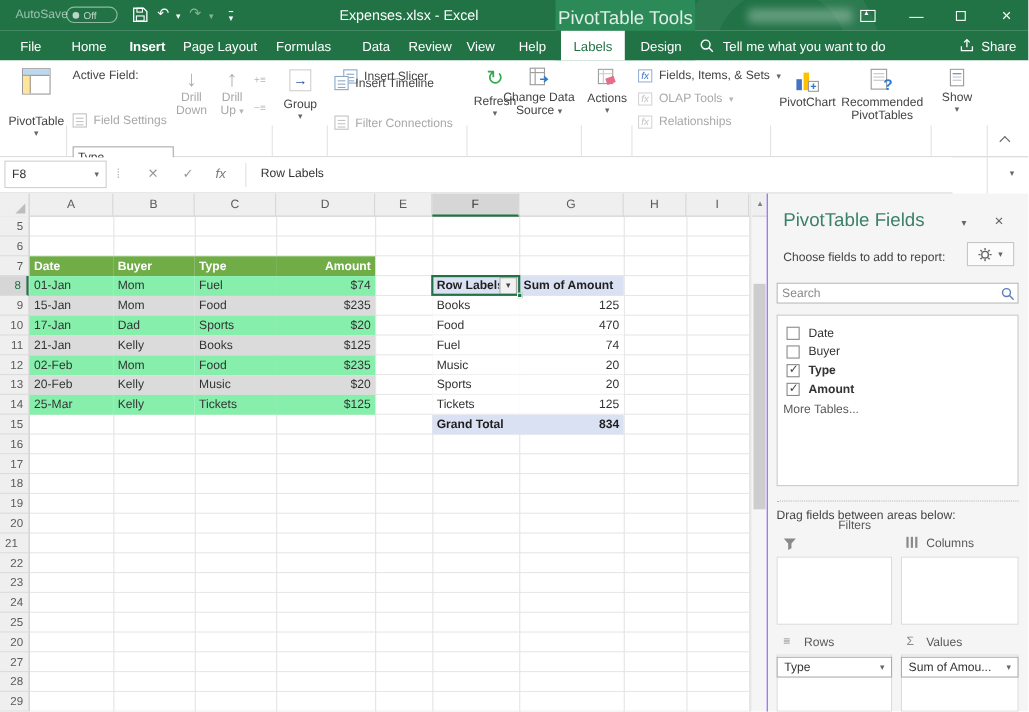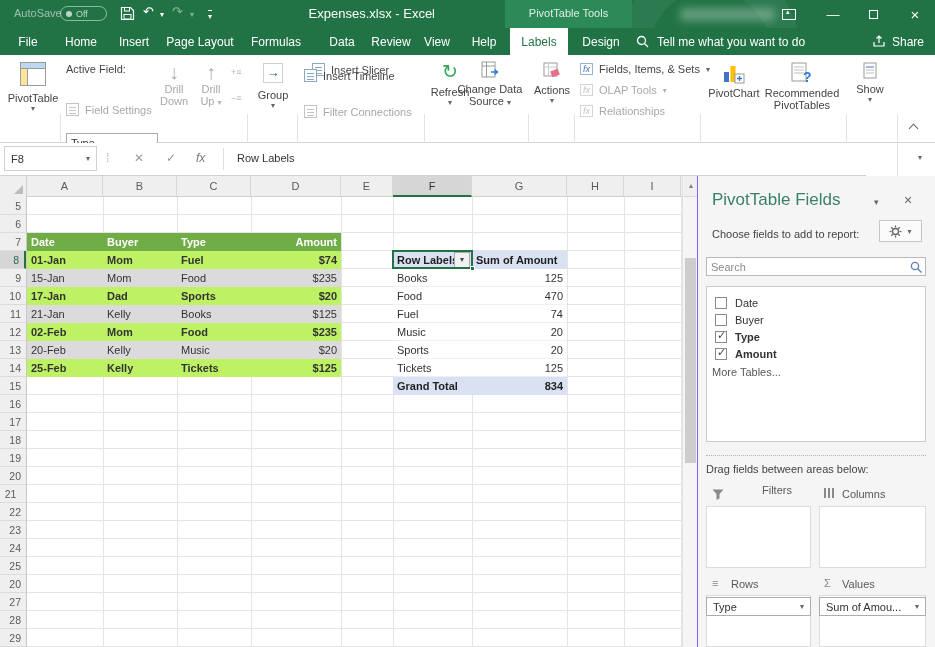--- a/index.html
+++ b/index.html
@@ -12,21 +12,21 @@
   #titlebar { left:0; top:0; width:935px; height:28px; background:#217346; color:#fff; }
   #ctx-band { left:505px; top:0; width:127px; height:55px; background:#2c8a58; }
   #deco1 { left:620px; top:-40px; width:180px; height:180px; border-radius:50%; border:30px solid rgba(255,255,255,0.05); }
   .tb-dim { color:rgba(255,255,255,0.55); font-size:11px; }
   #autosave-pill { left:60px; top:6px; width:47px; height:15px; border:1px solid rgba(255,255,255,0.5); border-radius:8px; font-size:9px; color:rgba(255,255,255,0.7); display:flex; align-items:center; padding:0 5px; gap:4px; }
   #autosave-pill .dot { width:6px; height:6px; border-radius:50%; background:rgba(255,255,255,0.7); }
   .qat-btn { color:#fff; font-size:13px; line-height:16px; }
   .qat-caret { color:#fff; font-size:8px; }
   .dim { opacity:0.45; }
   #doc-title { left:300px; top:6px; width:135px; text-align:right; font-size:13px; color:#fff; }
-  #ctx-title { left:505px; top:7px; width:127px; text-align:center; font-size:11px; color:rgba(255,255,255,0.85); }
+  #ctx-title { left:505px; top:7px; width:127px; text-align:center; font-size:17px; color:rgba(255,255,255,0.85); }
   #user-blob { left:680px; top:8px; width:95px; height:13px; background:rgba(255,255,255,0.30); border-radius:3px; filter:blur(4px); }
   .win-btn { top:0px; width:34px; height:28px; display:flex; align-items:center; justify-content:center; color:#fff; font-size:13px; }
   #ribbon-display-icon { left:772px; }
   #ribbon-display-icon .box { width:14px; height:11px; border:1px solid #fff; position:relative; }
   #ribbon-display-icon .box::after { content:"▴"; position:absolute; left:3px; top:-2px; font-size:7px; color:#fff; }
   #btn-max .sq { width:9px; height:9px; border:1px solid #fff; }
   #tabrow-bg { left:0; top:28px; width:935px; height:27px; background:#217346; }
   .rtab { position:absolute; top:28px; height:27px; display:flex; align-items:center; justify-content:center; color:#fff; font-size:12px; }
   .rtab.active { background:#fff; color:#217346; }
   .rtab.ctx { background:transparent; }
@@ -78,21 +78,21 @@
       background-image:linear-gradient(to bottom, transparent 17px, #e4e4e4 17px);
       background-size:100% 18px; }
   .vline { position:absolute; top:21px; width:1px; height:450px; background:#e4e4e4; }
   #gutter { position:absolute; left:0; top:21px; width:27px; height:450px; background:#efefef; border-right:1px solid #c9c9c9; }
   .rownum { position:absolute; left:0; width:26px; height:18px; line-height:18px; font-size:10.5px; color:#5a5a5a; text-align:right; padding-right:5px; border-bottom:1px solid #dcdcdc; }
   .rownum.sel { background:#d6d6d6; color:#217346; border-right:2px solid #217346; }
 
   
   .tcell { position:absolute; height:18px; line-height:18px; font-size:11px; padding:0 4px; white-space:nowrap; overflow:hidden; }
   .thead { background:#70ad47; color:#fff; font-weight:bold; }
-  .band-g { background:#bef264; color:#333;font-weight:bold; }
+  .band-g { background:#86efac; color:#333; }
   .band-y { background:#dbdbdb; color:#333; }
   .num { text-align:right; }
 
   
   .pv-head { background:#d9e1f2; font-weight:bold; color:#1f1f1f; }
   .pv-row { background:#fff; color:#333; border-bottom:1px solid #f0f0f0; }
   .pv-total { background:#d9e1f2; font-weight:bold; color:#1f1f1f; }
   #pv-filter-btn { left:454px; top:76px; width:16px; height:16px; background:#f2f2f2; border:1px solid #ababab; font-size:8px; color:#444; text-align:center; line-height:14px; }
   #pv-sel { left:392px; top:74px; width:81px; height:19px; border:2px solid #217346; pointer-events:none; }
   #pv-fill-handle { left:470px; top:90px; width:5px; height:5px; background:#217346; border:1px solid #fff; }
@@ -162,21 +162,21 @@
     <div class="abs win-btn" id="btn-max" style="left:856px;">
         <span class="sq"></span>
       </div>
     <div class="abs win-btn" style="left:898px; font-size:15px;">×</div>
   </div>
 
   <div id="tabrow-bg" class="abs"></div>
   <div id="tabs-holder">
       <div class="rtab" style="left: 8px; width: 40px;">File</div>
       <div class="rtab" style="left: 58px; width: 46px;">Home</div>
-      <div class="rtab" style="left: 112px; width: 44px;">Insert</div>
+      <div class="rtab" style="left: 112px; width: 44px; font-weight: bold;">Insert</div>
       <div class="rtab" style="left: 164px; width: 72px;">Page Layout</div>
       <div class="rtab" style="left: 244px; width: 64px;">Formulas</div>
       <div class="rtab" style="left: 318px; width: 48px;">Data</div>
       <div class="rtab" style="left: 368px; width: 46px;">Review</div>
       <div class="rtab" style="left: 416px; width: 42px;">View</div>
       <div class="rtab" style="left: 462px; width: 44px;">Help</div>
       <div class="rtab active" style="left: 510px; width: 58px;">Labels</div>
       <div class="rtab ctx" style="left: 570px; width: 62px;">Design</div>
     </div>
   <div id="tellme" class="abs">
@@ -204,21 +204,21 @@
       <div class="rdiv" style="left:574px;"></div>
     <div class="rdiv" style="left:700px;"></div>
       <div class="rdiv" style="left:846px;"></div>
     <div class="rdiv" style="left:897px;"></div>
 
     <div class="bigbtn" style="left:10px; top:7px; width:46px;">
       <div id="grid-table-icon">
           <div class="hd"></div>
           <div class="lc"></div>
         </div>
-      <div class="rlabel" style="margin-top:6px;">PivotTable</div>
+      <div class="rlabel" style="margin-top:19px;">PivotTable</div>
       <div class="caret">▾</div>
     </div>
 
     <div class="abs rlabel" style="left:66px; top:8px;">Active Field:</div>
     <input id="af-input" value="Type" style="">
     <div class="ricon-line" style="left:66px; top:48px;">
       <span class="icon13 off">
           <i style="top:3px;"></i>
           <i style="top:6px;"></i>
           <i style="top:9px;"></i>
@@ -448,21 +448,21 @@
         <div class="tcell band-y" style="left: 177px; top: 129px; width: 74px;">Books</div>
         <div class="tcell band-y num" style="left: 251px; top: 129px; width: 90px;">$125</div>
         <div class="tcell band-g" style="left: 27px; top: 147px; width: 76px;">02-Feb</div>
         <div class="tcell band-g" style="left: 103px; top: 147px; width: 74px;">Mom</div>
         <div class="tcell band-g" style="left: 177px; top: 147px; width: 74px;">Food</div>
         <div class="tcell band-g num" style="left: 251px; top: 147px; width: 90px;">$235</div>
         <div class="tcell band-y" style="left: 27px; top: 165px; width: 76px;">20-Feb</div>
         <div class="tcell band-y" style="left: 103px; top: 165px; width: 74px;">Kelly</div>
         <div class="tcell band-y" style="left: 177px; top: 165px; width: 74px;">Music</div>
         <div class="tcell band-y num" style="left: 251px; top: 165px; width: 90px;">$20</div>
-        <div class="tcell band-g" style="left: 27px; top: 183px; width: 76px;">25-Feb</div>
+        <div class="tcell band-g" style="left: 27px; top: 183px; width: 76px;">25-Mar</div>
         <div class="tcell band-g" style="left: 103px; top: 183px; width: 74px;">Kelly</div>
         <div class="tcell band-g" style="left: 177px; top: 183px; width: 74px;">Tickets</div>
         <div class="tcell band-g num" style="left: 251px; top: 183px; width: 90px;">$125</div>
       </div>
     <div id="pivot-layer">
         <div class="tcell pv-head" style="left: 393px; top: 75px; width: 79px;">Row Labels</div>
         <div class="tcell pv-head" style="left: 472px; top: 75px; width: 95px;">Sum of Amount</div>
         <div class="tcell pv-row" style="left: 393px; top: 93px; width: 79px;">Books</div>
         <div class="tcell pv-row num" style="left: 472px; top: 93px; width: 95px;">125</div>
         <div class="tcell pv-row" style="left: 393px; top: 111px; width: 79px;">Food</div>
@@ -538,21 +538,21 @@
           <div class="field-label b">Amount</div>
         </div>
       </div>
     <div id="more-tables">More Tables...</div>
     <div id="drag-sep"></div>
     <div id="drag-label">Drag fields between areas below:</div>
 
     <svg class="area-icon" style="left:14px; top:313px;" width="12" height="12" viewBox="0 0 12 12">
         <path d="M0.5 0.5 h11 l-4 4.5 v4.5 l-3 1.5 v-6 z" fill="#8a8a8a"></path>
       </svg>
-    <div class="area-label" style="left:33px; top:308px;padding-left:31px;">Filters</div>
+    <div class="area-label" style="left:33px; top:296px;padding-left:31px;">Filters</div>
     <div class="area-icon" id="cols-icon" style="left:126px; top:312px;">
         <i></i>
         <i></i>
         <i></i>
       </div>
     <div class="area-label" style="left:144px; top:312px;">Columns</div>
     <div class="area-box" style="left:8px; top:330px; width:105px; height:62px;"></div>
     <div class="area-box" style="left:121px; top:330px; width:107px; height:62px;"></div>
 
     <div class="area-icon" style="left:14px; top:401px; font-weight:bold;">≡</div>

